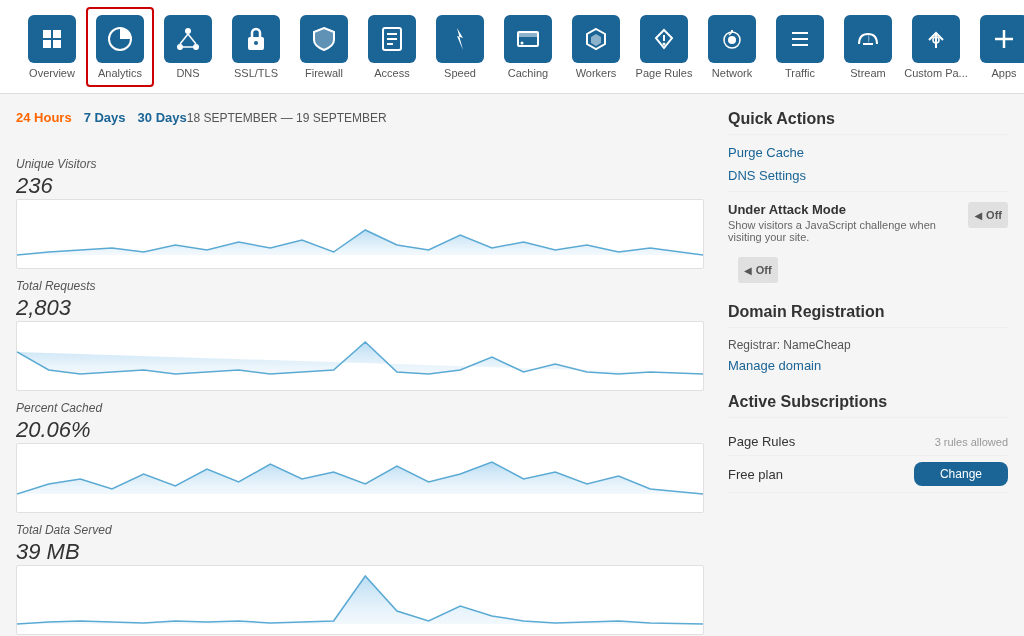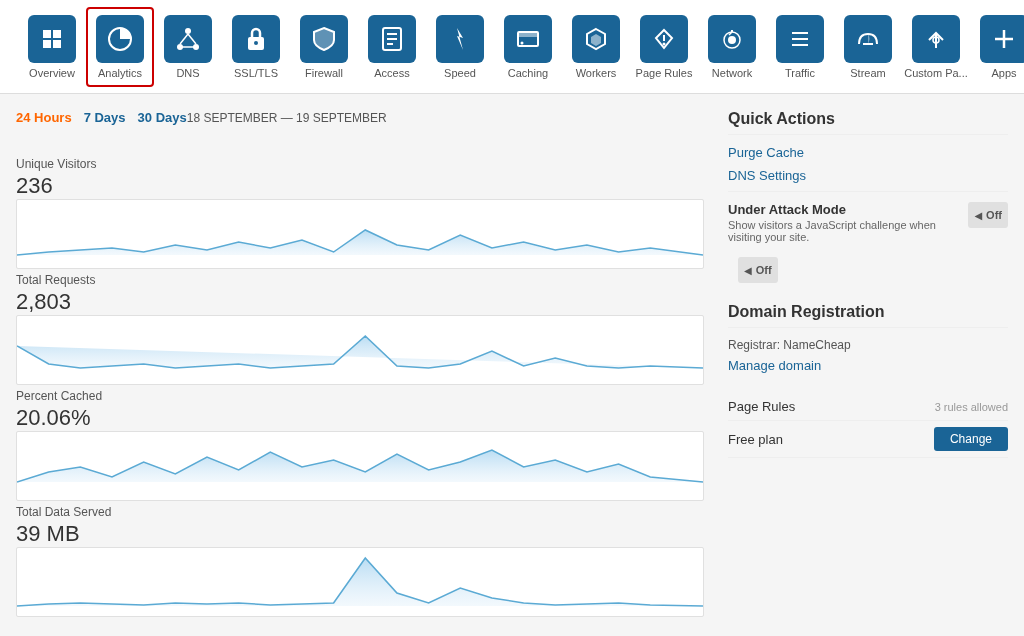--- a/index.html
+++ b/index.html
@@ -52,21 +52,21 @@
 
     .left-panel { flex: 1; min-width: 0; }
     .right-panel { width: 280px; flex-shrink: 0; }
 
     .time-tabs { display: flex; gap: 12px; margin-bottom: 16px; }
     .time-tab { font-size: 13px; color: #1a6496; cursor: pointer; font-weight: 600; }
     .time-tab.active { color: #ff6600; }
 
     .date-range { font-size: 12px; color: #555; text-align: right; margin-bottom: 16px; }
 
-    .metric-block { margin-bottom: 4px; }
+    .metric-block { margin-bottom: 10px; font-style: italic; }
     .metric-label { font-size: 12px; color: #555; margin-bottom: 2px; }
     .metric-value { font-size: 22px; font-weight: 300; color: #333; }
 
     .chart-container {
       width: 100%;
       height: 70px;
       background: #fff;
       border: 1px solid #e0e0e0;
       border-radius: 2px;
       overflow: hidden;
@@ -98,22 +98,22 @@
     .toggle-btn-label { font-weight: 600; font-size: 11px; }
 
     .registrar-line { font-size: 12px; color: #555; margin-bottom: 6px; }
     .subscription-row { display: flex; justify-content: space-between; align-items: center; padding: 6px 0; border-bottom: 1px solid #eee; }
     .subscription-name { font-size: 13px; }
     .subscription-detail { font-size: 11px; color: #999; }
     .change-btn {
       background: #1a6496;
       color: #fff;
       border: none;
-      border-radius: 3px;
-      padding: 5px 16px;
+      border-radius: 8px;
+      padding: 5px 26px;
       font-size: 12px;
       cursor: pointer;
     }
 
     svg.sparkline { width: 100%; height: 70px; }
   </style>
 </head>
 <body>
 
 <div class="nav-bar">
@@ -396,20 +396,21 @@
       </div>
     </div>
 
     <div class="quick-section">
       <div class="section-title">Domain Registration</div>
       <div class="registrar-line">Registrar: NameCheap</div>
       <div class="quick-link">Manage domain</div>
     </div>
 
     <div class="quick-section">
+      <div class="section-title">Active Subscriptions</div>
       <div class="subscription-row">
         <span class="subscription-name">Page Rules</span>
         <span class="subscription-detail">3 rules allowed</span>
       </div>
       <div class="subscription-row">
         <span class="subscription-name">Free plan</span>
         <button class="change-btn">Change</button>
       </div>
     </div>
 

